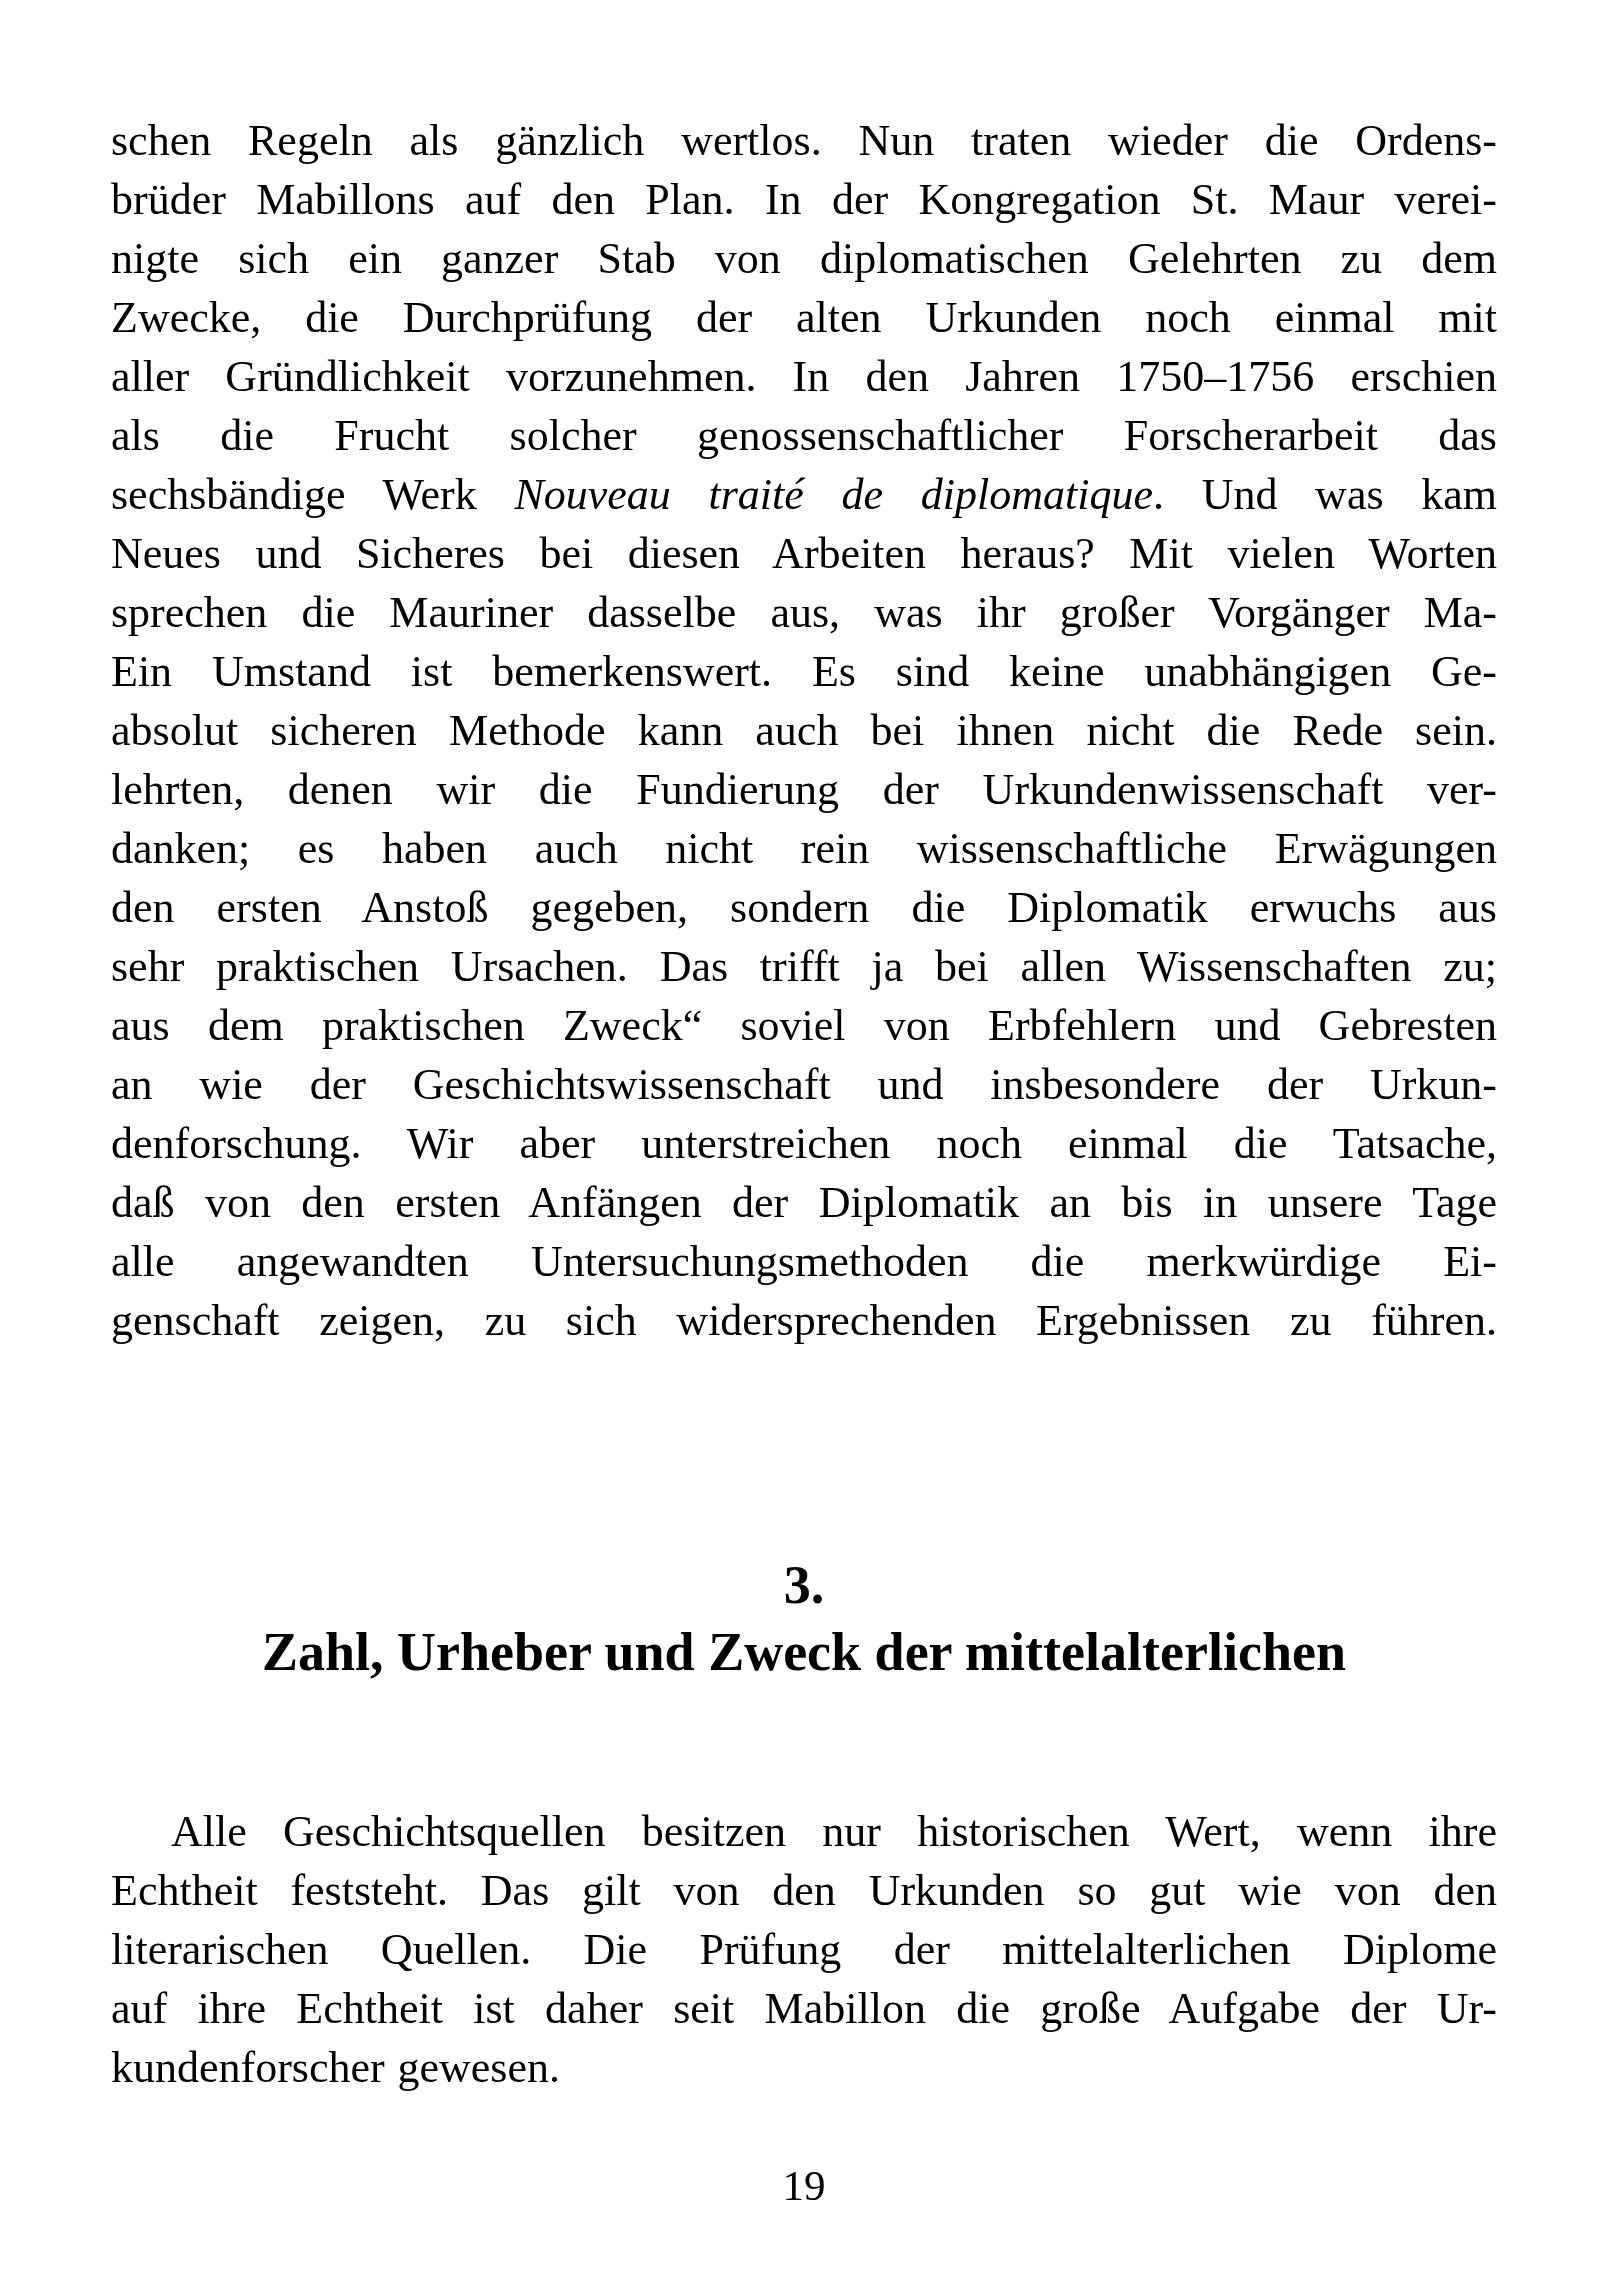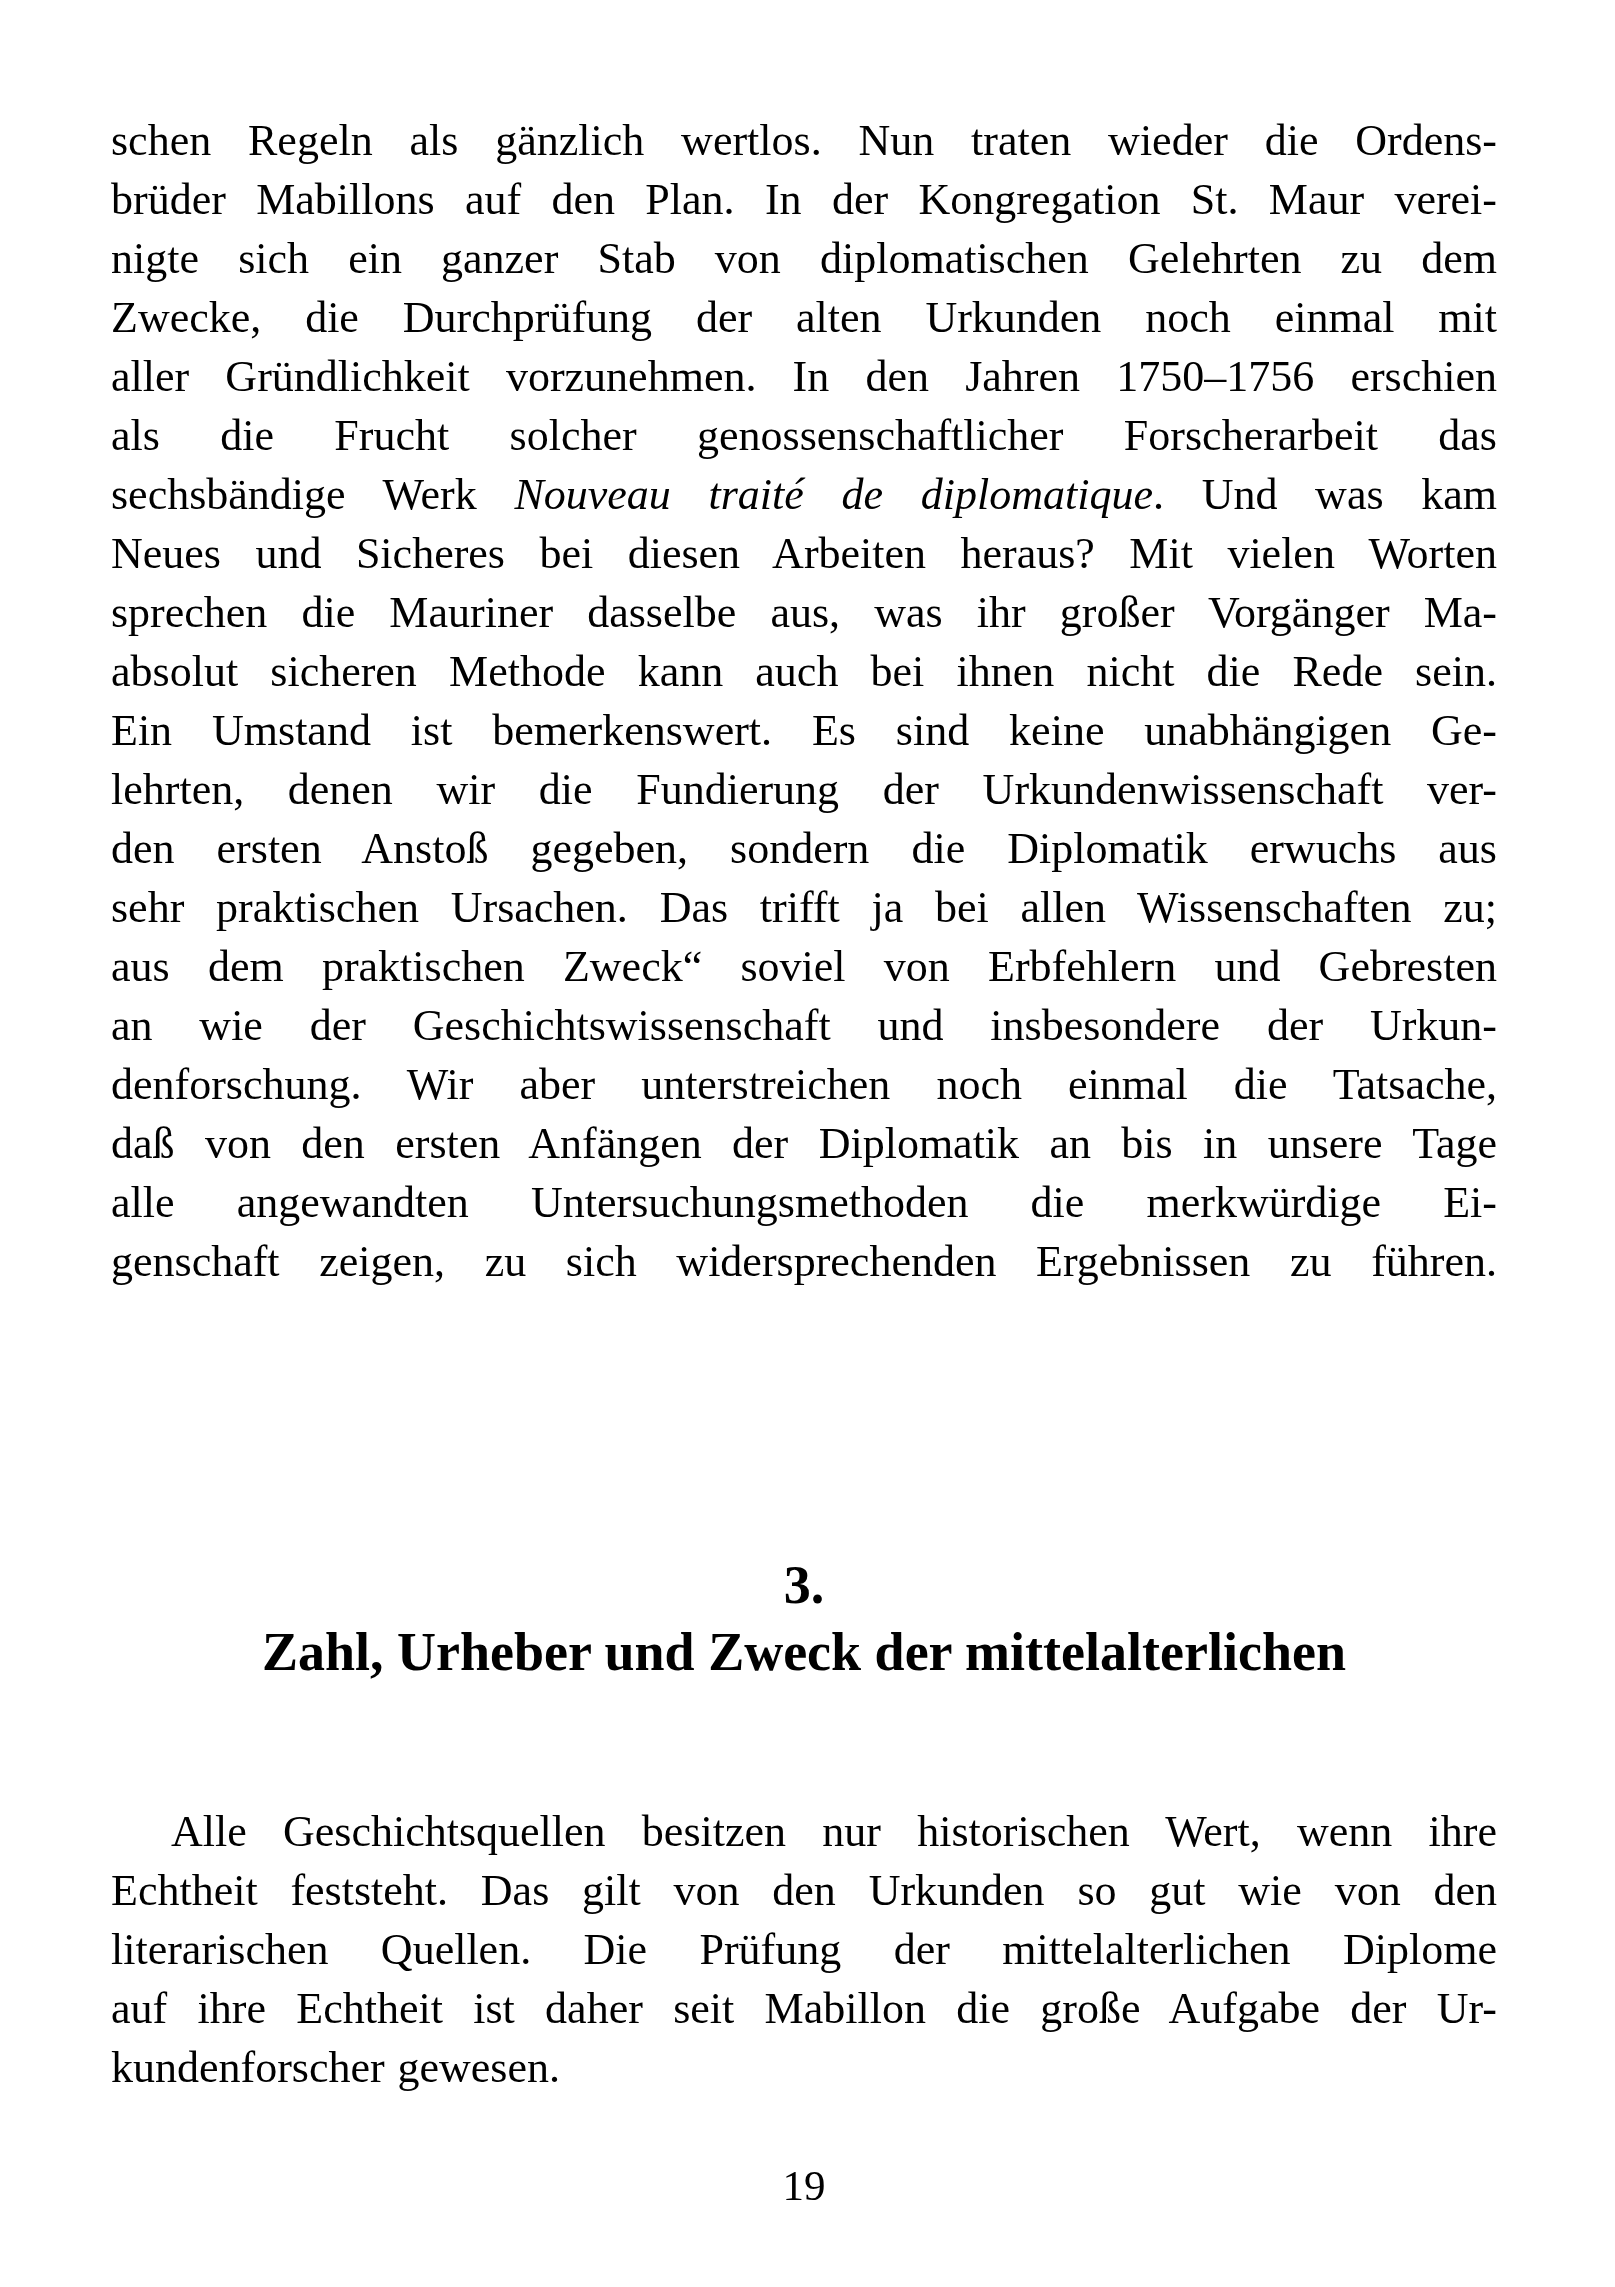--- a/index.html
+++ b/index.html
@@ -67,23 +67,24 @@
   <div id="para1" class="block para">
       <div class="text-line jl">schen Regeln als gänzlich wertlos. Nun traten wieder die Ordens-</div>
       <div class="text-line jl">brüder Mabillons auf den Plan. In der Kongregation St. Maur verei-</div>
       <div class="text-line jl">nigte sich ein ganzer Stab von diplomatischen Gelehrten zu dem</div>
       <div class="text-line jl">Zwecke, die Durchprüfung der alten Urkunden noch einmal mit</div>
       <div class="text-line jl">aller Gründlichkeit vorzunehmen. In den Jahren 1750–1756 erschien</div>
       <div class="text-line jl">als die Frucht solcher genossenschaftlicher Forscherarbeit das</div>
       <div class="text-line jl"><span class="">sechsbändige Werk </span><span class="it">Nouveau traité de diplomatique</span><span class="">. Und was kam</span></div>
       <div class="text-line jl">Neues und Sicheres bei diesen Arbeiten heraus? Mit vielen Worten</div>
       <div class="text-line jl">sprechen die Mauriner dasselbe aus, was ihr großer Vorgänger Ma-</div>
+      <div class="text-line jl">Ein Umstand ist bemerkenswert. Es sind keine unabhängigen Ge-</div>
       <div class="text-line jl">absolut sicheren Methode kann auch bei ihnen nicht die Rede sein.</div>
-      <div class="text-line jl">Ein Umstand ist bemerkenswert. Es sind keine unabhängigen Ge-</div>
       <div class="text-line jl">lehrten, denen wir die Fundierung der Urkundenwissenschaft ver-</div>
+      <div class="text-line jl">danken; es haben auch nicht rein wissenschaftliche Erwägungen</div>
       <div class="text-line jl">den ersten Anstoß gegeben, sondern die Diplomatik erwuchs aus</div>
       <div class="text-line jl">sehr praktischen Ursachen. Das trifft ja bei allen Wissenschaften zu;</div>
       <div class="text-line jl">aus dem praktischen Zweck“ soviel von Erbfehlern und Gebresten</div>
       <div class="text-line jl">an wie der Geschichtswissenschaft und insbesondere der Urkun-</div>
       <div class="text-line jl">denforschung. Wir aber unterstreichen noch einmal die Tatsache,</div>
       <div class="text-line jl">daß von den ersten Anfängen der Diplomatik an bis in unsere Tage</div>
       <div class="text-line jl">alle angewandten Untersuchungsmethoden die merkwürdige Ei-</div>
       <div class="text-line jl">genschaft zeigen, zu sich widersprechenden Ergebnissen zu führen.</div>
     </div>
 

